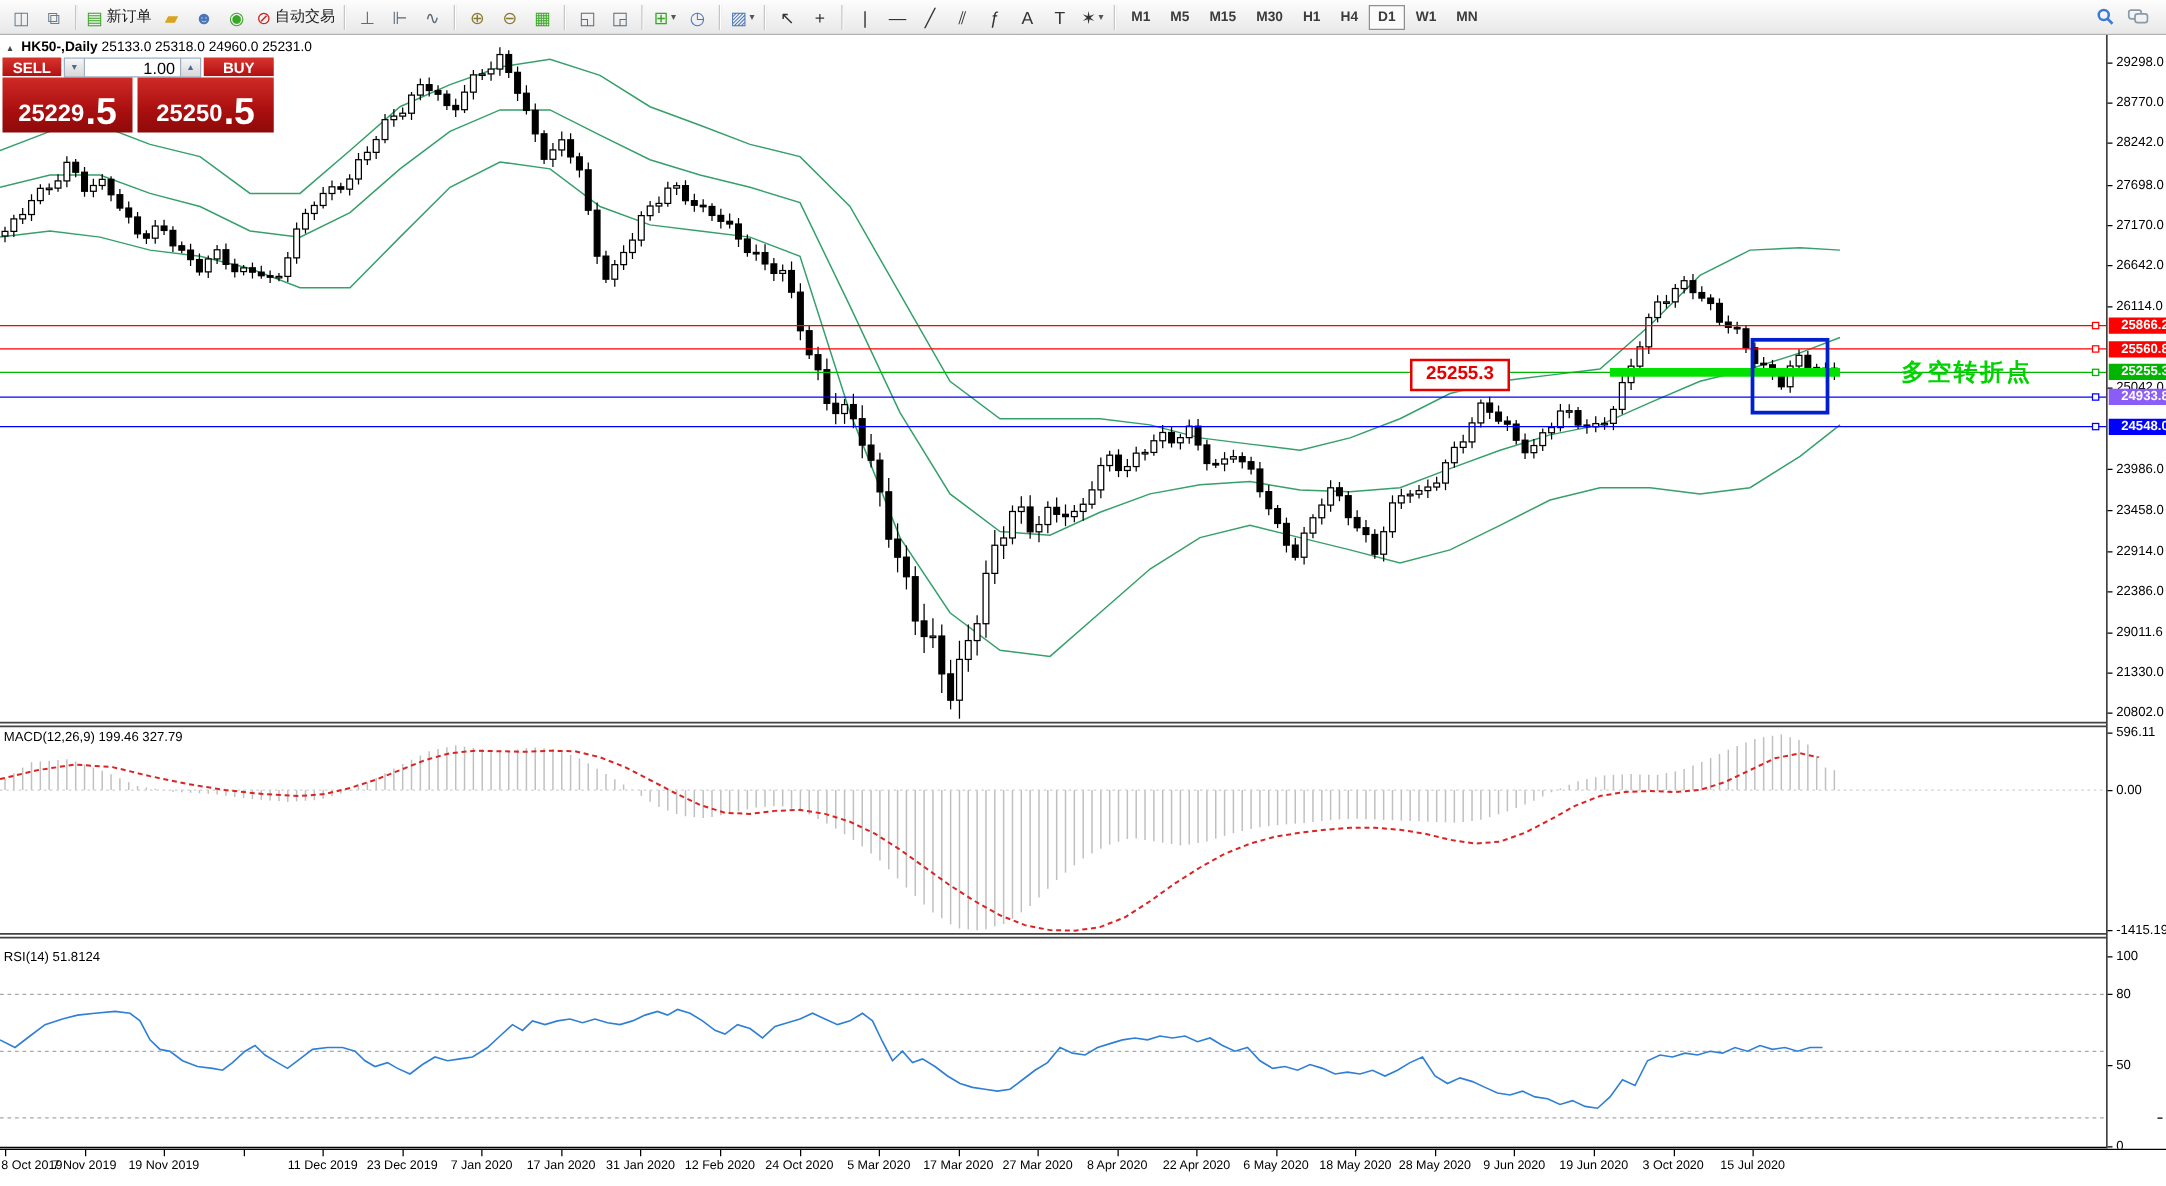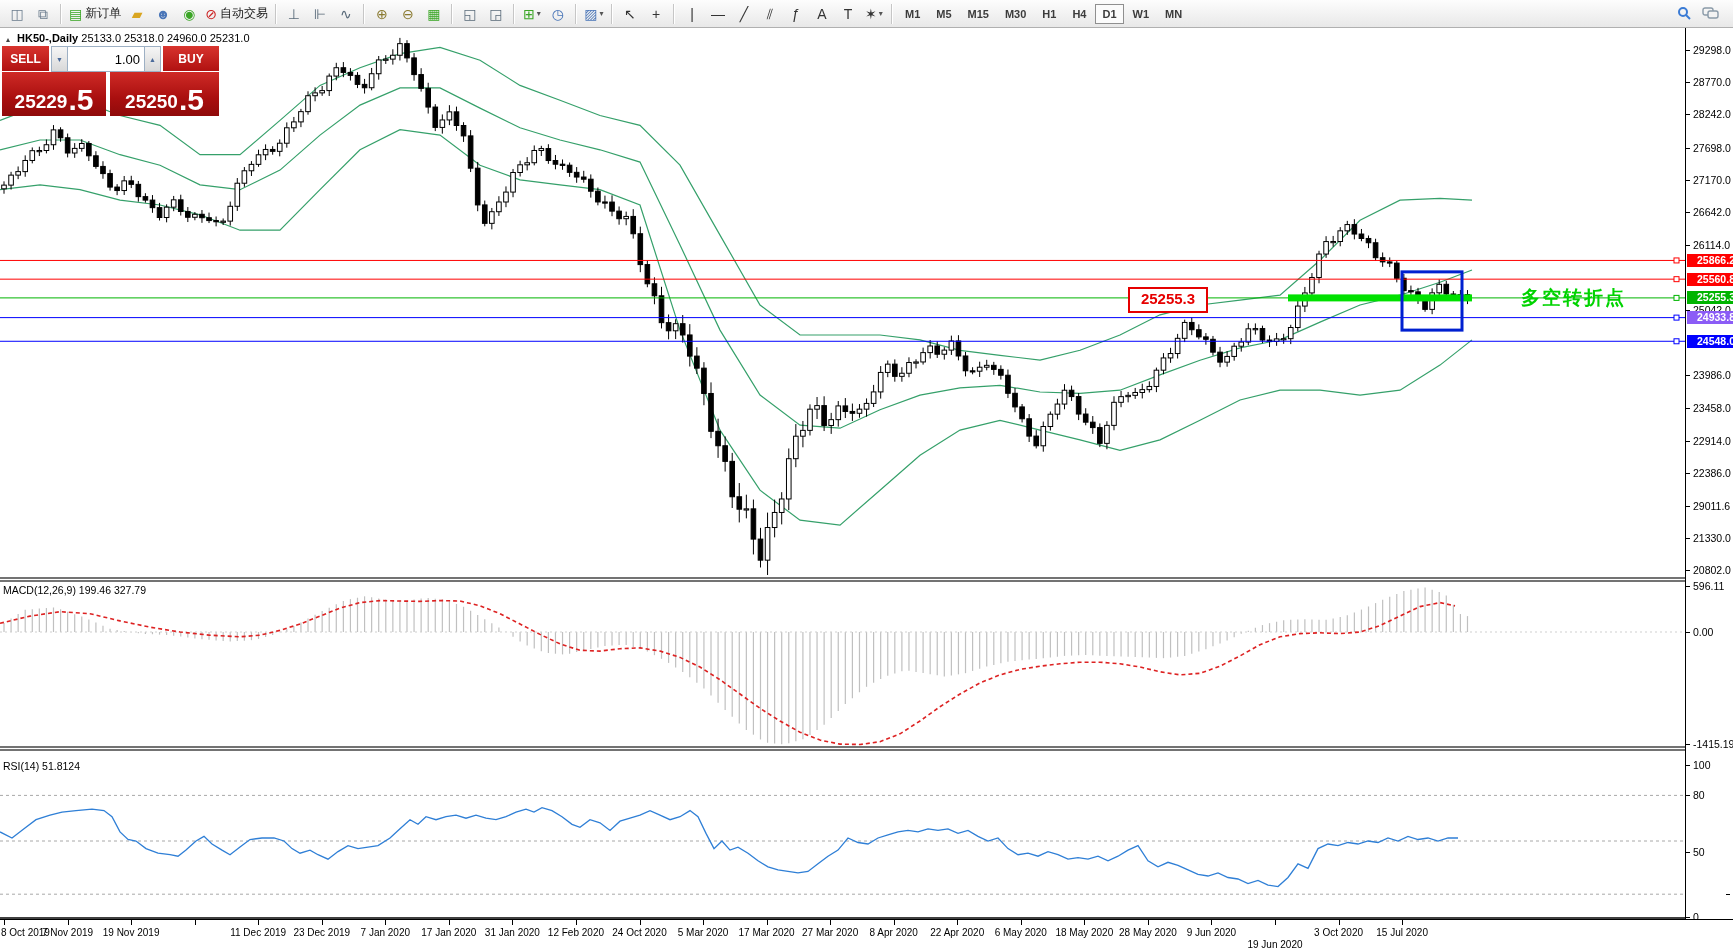--- a/index.html
+++ b/index.html
@@ -29,21 +29,21 @@
     color:#fff;font-size:10.5px;font-weight:bold;}
   .dates{position:absolute;top:891px;left:0;width:1733px;height:31px;background:#fff;
     border-top:1px solid #000;font-size:10px;color:#000;}
   .dlab{position:absolute;top:7px;transform:translateX(-50%);white-space:nowrap;}
   .dtick{position:absolute;top:0;width:1px;height:5px;background:#000;}
   
   .sym-title{position:absolute;left:6px;top:4px;font-size:11px;color:#000;}
   .sym-title b{font-weight:bold;}
   .collapse{font-size:8px;color:#444;margin-right:4px;}
   .ocp{position:absolute;left:2px;top:18px;width:217px;height:65px;}
-  .ocp-row1{display:flex;height:26px;}
+  .ocp-row1{display:flex;height:16px;}
   .redbtn{background:linear-gradient(#d8342e,#b01111);color:#fff;font-weight:bold;font-size:12px;
     display:flex;align-items:center;justify-content:center;border-bottom:1px solid #fff;}
   .sellbtn{width:47px;}
   .buybtn{flex:1;}
   .volgrp{width:110px;display:flex;margin:0 2px;}
   .spinbtn{width:15px;background:linear-gradient(#f6f6f6,#d8d8d8);border:1px solid #9db0c4;
     color:#4a6a9a;font-size:8px;display:flex;align-items:center;justify-content:center;}
   .volinput{flex:1;border-top:1px solid #9db0c4;border-bottom:1px solid #9db0c4;background:#fff;
     font-size:13px;color:#000;display:flex;align-items:center;justify-content:flex-end;padding-right:4px;}
   .ocp-row2{display:flex;height:44px;}
@@ -925,21 +925,21 @@
       <div class="dlab" style="left: 957.25px;">22 Apr 2020</div>
       <div class="dtick" style="left: 1020.8px;"></div>
       <div class="dlab" style="left: 1020.8px;">6 May 2020</div>
       <div class="dtick" style="left: 1084.35px;"></div>
       <div class="dlab" style="left: 1084.35px;">18 May 2020</div>
       <div class="dtick" style="left: 1147.9px;"></div>
       <div class="dlab" style="left: 1147.9px;">28 May 2020</div>
       <div class="dtick" style="left: 1211.45px;"></div>
       <div class="dlab" style="left: 1211.45px;">9 Jun 2020</div>
       <div class="dtick" style="left: 1275px;"></div>
-      <div class="dlab" style="left: 1275px; margin-top: 12px;">19 Jun 2020</div>
+      <div class="dlab" style="left: 1275px;">19 Jun 2020</div>
       <div class="dtick" style="left: 1338.55px;"></div>
       <div class="dlab" style="left: 1338.55px;">3 Oct 2020</div>
       <div class="dtick" style="left: 1402.1px;"></div>
       <div class="dlab" style="left: 1402.1px;">15 Jul 2020</div>
     </div>
 
   <div class="sym-title">
     <span class="collapse">▴</span>
     <b>HK50-,Daily</b>
     <span> </span>

